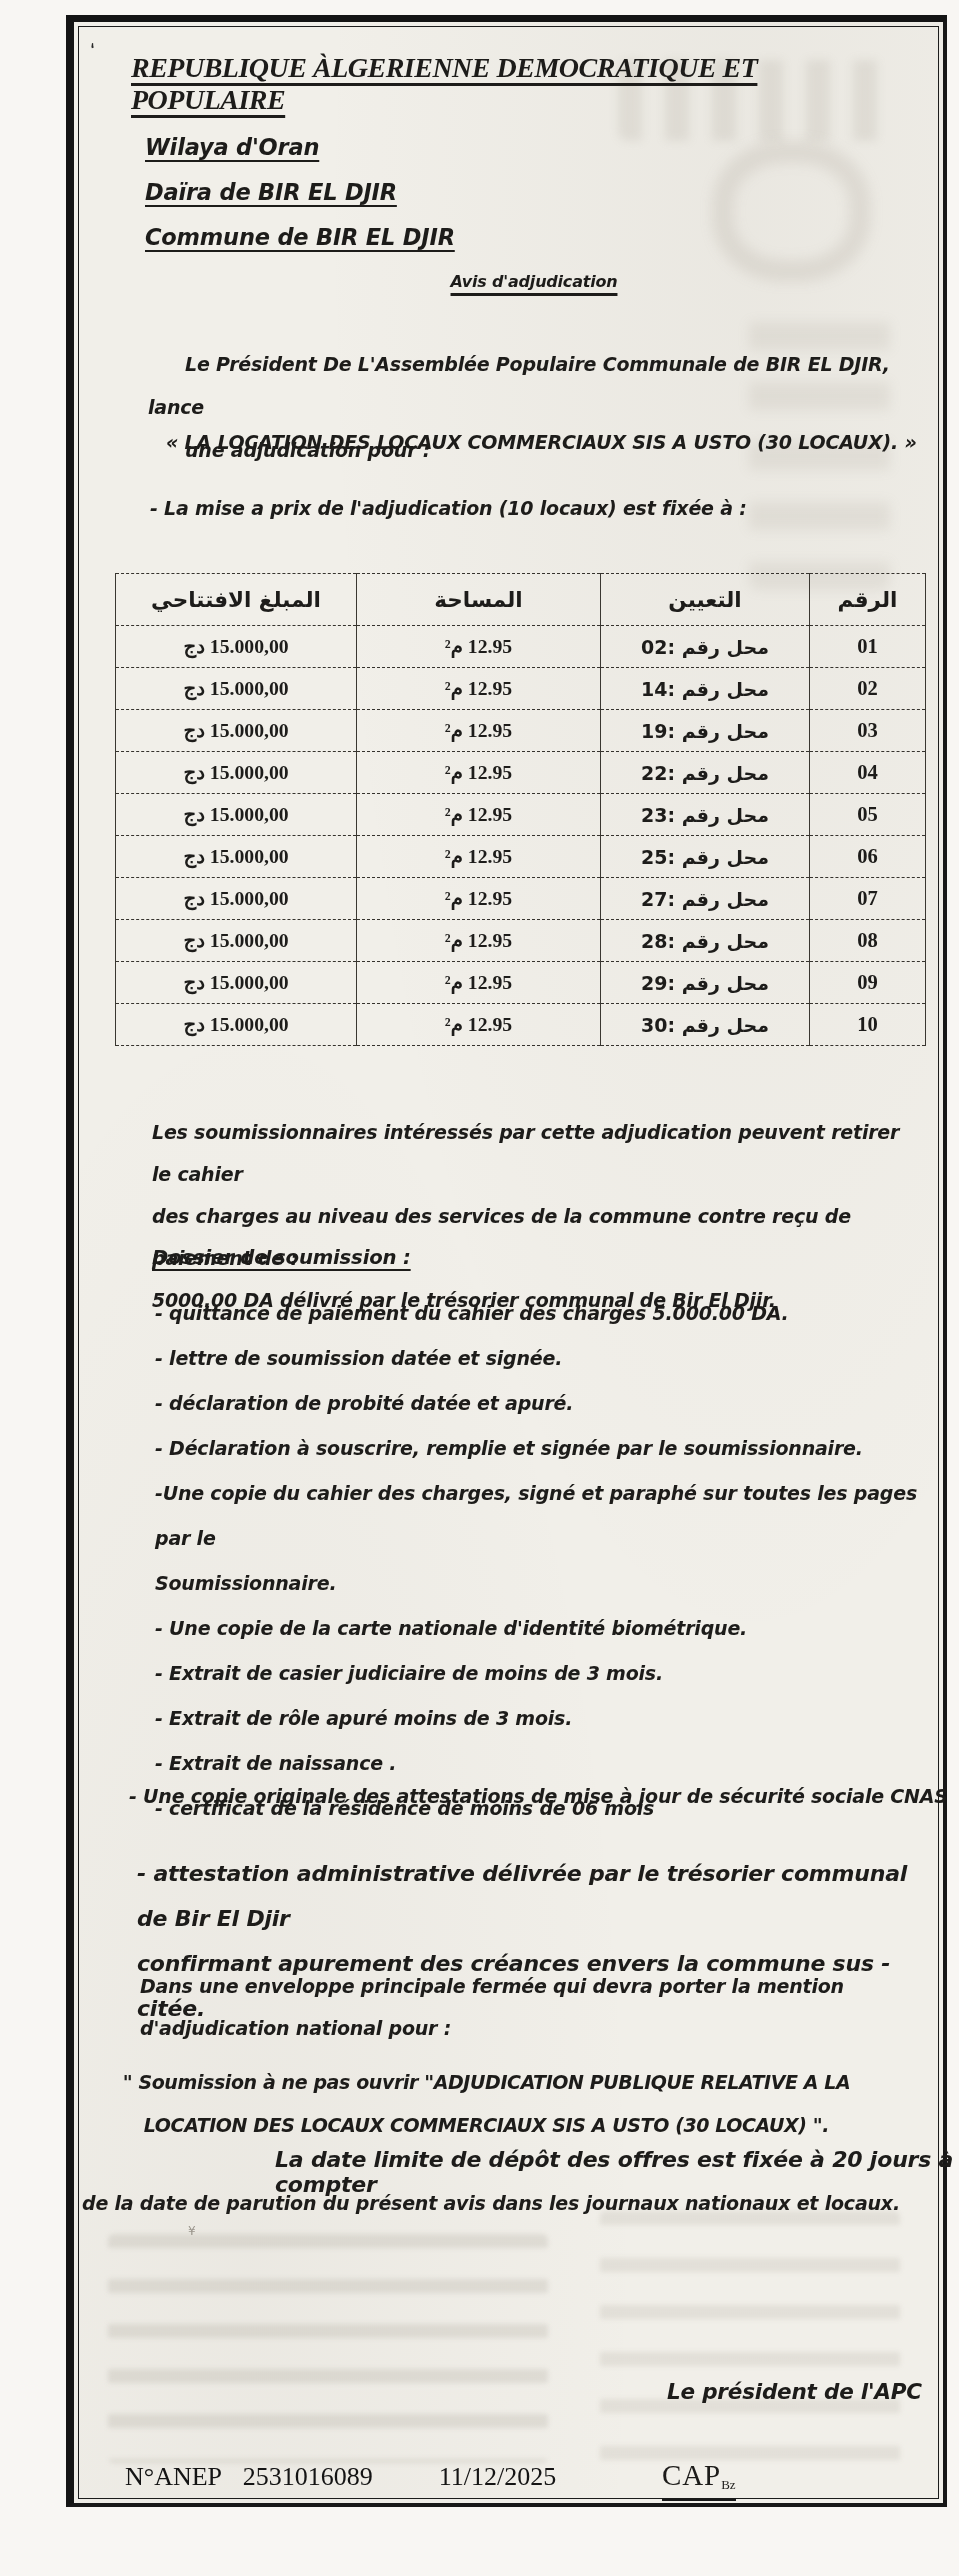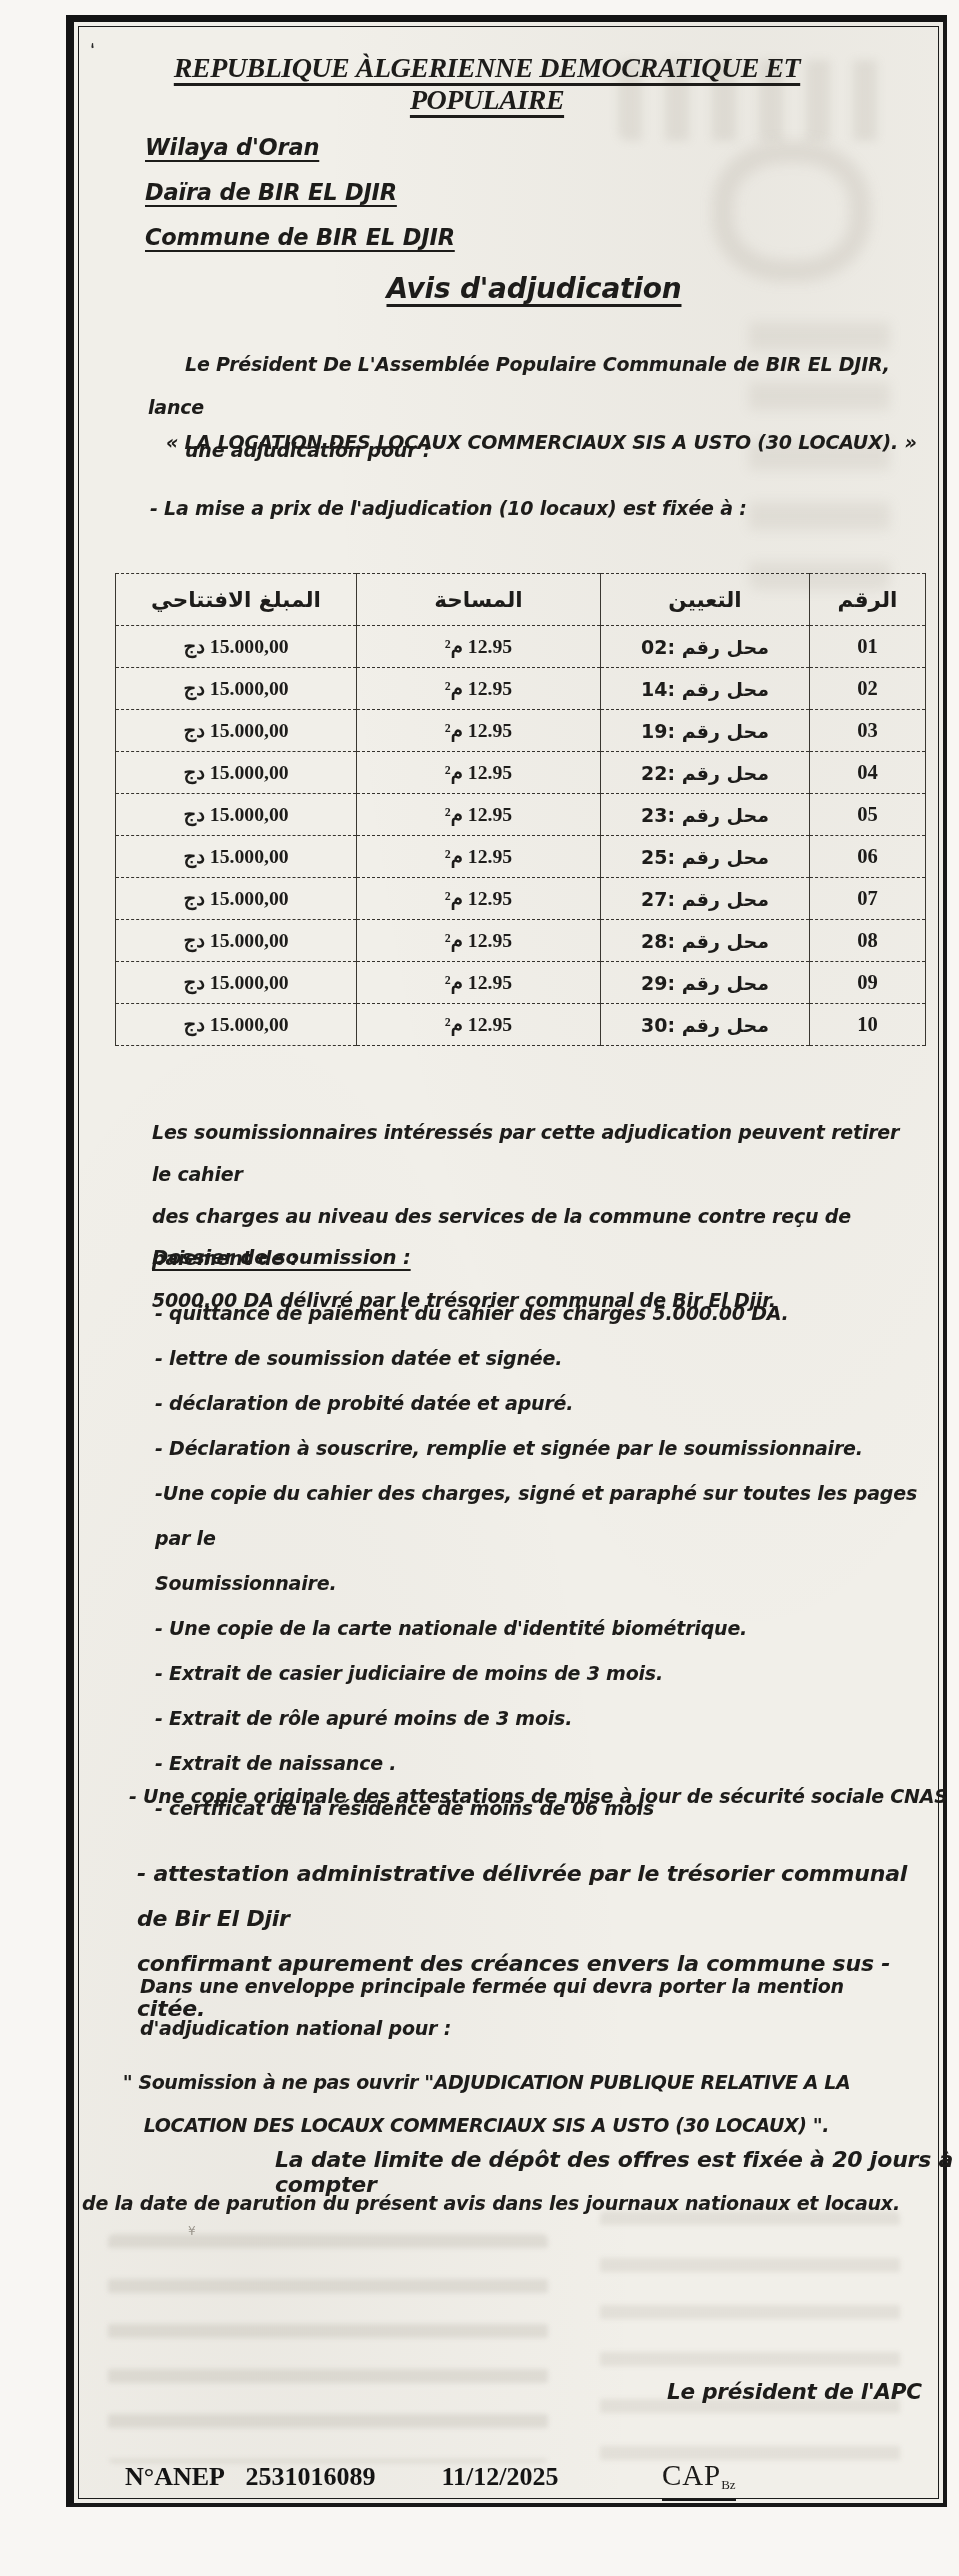--- a/index.html
+++ b/index.html
@@ -30,29 +30,29 @@
     border:1.9px solid #1c1c1c;
   }
   
   .hand{
     font-family:"DejaVu Sans",sans-serif;
     font-style:italic;font-weight:bold;
     color:#1d1c1a;letter-spacing:-0.2px;
   }
   .underl{text-decoration:underline;text-decoration-thickness:2.3px;text-underline-offset:4.7px}
   #republic-title{
-    left:131px;top:52px;width:712px;text-align:center;
+    left:131px;top:52px;width:712px;
     font-family:"Liberation Serif",serif;font-style:italic;font-weight:bold;
     font-size:28px;letter-spacing:-0.5px;
     text-decoration:underline;text-decoration-thickness:2.8px;text-underline-offset:5.6px;
   }
   #admin-block{left:145px;top:133px;font-size:22.5px}
   #admin-block .admin-line{margin-bottom:17px;line-height:28px;display:table}
   #notice-title{
-    left:178px;top:272px;width:712px;text-align:center;font-size:28px;
+    left:178px;top:272px;width:712px;text-align:center;font-size:16px;
     text-decoration:underline;text-decoration-thickness:2.8px;text-underline-offset:5.6px;
   }
   .par{font-size:19px;line-height:43px}
   #intro-block{left:148px;top:343px;width:749px}
   #intro-block .l1{text-indent:37px}
   #subject-line{left:166px;top:431px;font-size:19px}
   #price-line{left:150px;top:497px;font-size:19px}
   
   #lots-table{
     left:115px;top:573px;width:809px;
@@ -76,21 +76,21 @@
   #dossier-heading{left:152px;top:1246px;font-size:19.7px;display:table}
   #dossier-items{left:155px;top:1291px;width:768px;font-size:19px;line-height:45px}
   #cnas-line{left:129px;top:1785px;font-size:19px}
   #attestation-block{left:137px;top:1851px;width:787px;font-size:22px;line-height:45px}
   #envelope-block{left:140px;top:1965px;width:768px;font-size:19px;line-height:42px}
   #mention-block{left:112px;top:2061px;width:749px;text-align:center;font-size:19px;line-height:43px;letter-spacing:-0.4px}
   #deadline-line1{left:275px;top:2147px;font-size:22px}
   #deadline-line2{left:82px;top:2192px;font-size:19px}
   #signature-line{left:667px;top:2379px;font-size:21.5px}
   
-  #footer-line{left:125px;top:2462px;font-family:"Liberation Serif",serif;font-weight:bold;font-size:26px;color:#141414}
+  #footer-line{left:125px;top:2462px;font-family:"Liberation Serif",serif;font-weight:normal;font-size:26px;color:#141414}
   #footer-line .gap-s{margin-right:20.6px}
   #footer-line .gap-l{margin-right:66px}
   #agency-logo{
     left:662px;top:2463px;
     font-family:"Liberation Serif",serif;font-weight:normal;font-size:29px;
     letter-spacing:0.9px;line-height:24px;
     border-bottom:3.7px solid #1a1a1a;padding-bottom:0.9px;
   }
   #agency-logo .suffix{font-size:13px;vertical-align:-3.7px;letter-spacing:0}
   

